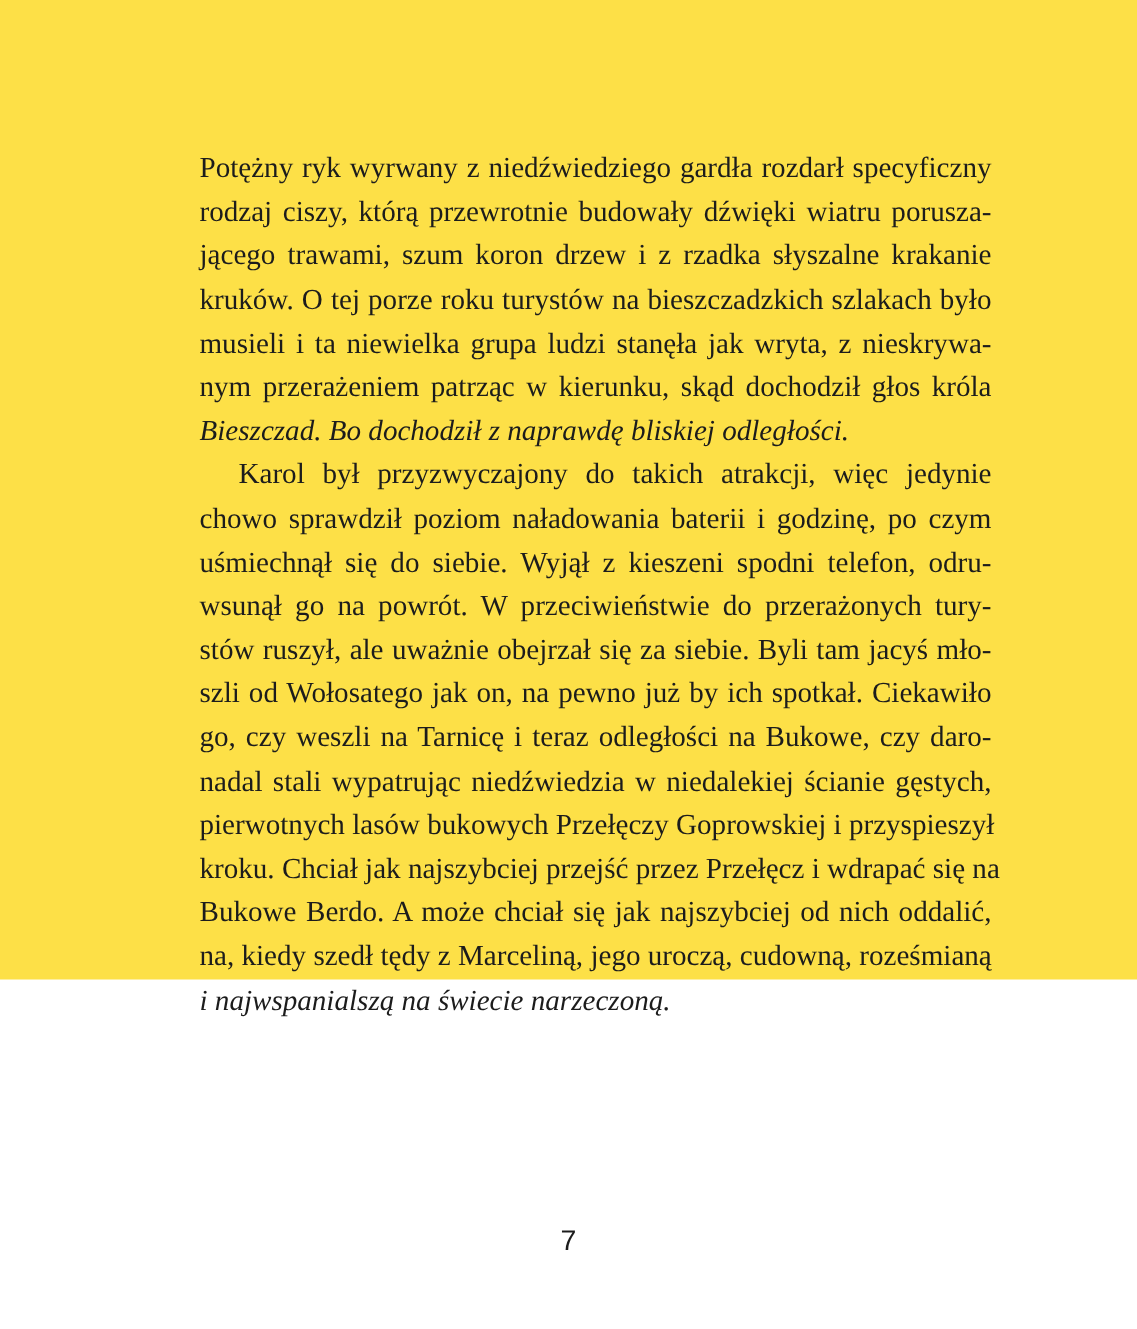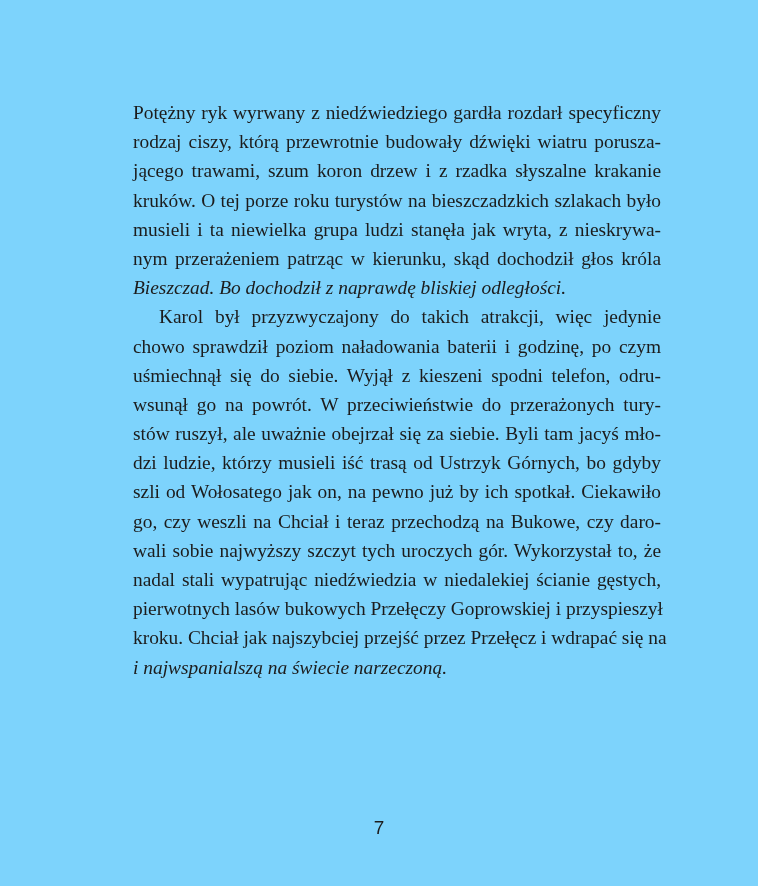--- a/index.html
+++ b/index.html
@@ -10,22 +10,22 @@
     body {
       width: 758px;
       height: 886px;
       position: relative;
       overflow: hidden;
     }
     .page {
       position: absolute;
       left: 0; top: 0;
       width: 758px;
-      height: 886px;
-      background: #7dd3fc;
+      height: 653px;
+      background: #fde047;
     }
     .text-block {
       position: absolute;
       left: 133px;
       top: 98px;
       width: 528px;
       font-family: "Liberation Serif", "DejaVu Serif", serif;
       font-size: 19.4px;
       line-height: 29.2px;
       color: #1c1c1c;
@@ -68,24 +68,24 @@
       <span class="line">musieli i ta niewielka grupa ludzi stanęła jak wryta, z nieskrywa-</span>
       <span class="line">nym przerażeniem patrząc w kierunku, skąd dochodził głos króla</span>
       <span class="line last">Bieszczad. Bo dochodził z naprawdę bliskiej odległości.</span>
     </div>
     <div>
       <span class="line indent">Karol był przyzwyczajony do takich atrakcji, więc jedynie</span>
       <span class="line">chowo sprawdził poziom naładowania baterii i godzinę, po czym</span>
       <span class="line">uśmiechnął się do siebie. Wyjął z kieszeni spodni telefon, odru-</span>
       <span class="line">wsunął go na powrót. W przeciwieństwie do przerażonych tury-</span>
       <span class="line">stów ruszył, ale uważnie obejrzał się za siebie. Byli tam jacyś mło-</span>
-      <span class="line">dzi ludzie, którzy musieli iść trasą od Ustrzyk Górnych, bo gdyby</span>
       <span class="line">szli od Wołosatego jak on, na pewno już by ich spotkał. Ciekawiło</span>
-      <span class="line">go, czy weszli na Chciał i teraz przechodzą na Bukowe, czy daro-</span>
-      <span class="line">wali sobie najwyższy szczyt tych uroczych gór. Wykorzystał to, że</span>
+      <span class="line">go, czy weszli na Tarnicę i teraz odległości na Bukowe, czy daro-</span>
       <span class="line">nadal stali wypatrując niedźwiedzia w niedalekiej ścianie gęstych,</span>
       <span class="line">pierwotnych lasów bukowych Przełęczy Goprowskiej i przyspieszył</span>
       <span class="line">kroku. Chciał jak najszybciej przejść przez Przełęcz i wdrapać się na</span>
+      <span class="line">Bukowe Berdo. A może chciał się jak najszybciej od nich oddalić,</span>
+      <span class="line">na, kiedy szedł tędy z Marceliną, jego uroczą, cudowną, roześmianą</span>
       <span class="line last">i najwspanialszą na świecie narzeczoną.</span>
     </div>
   </div>
   <div class="page-number">7</div>
 </div>
 
 </body></html>

